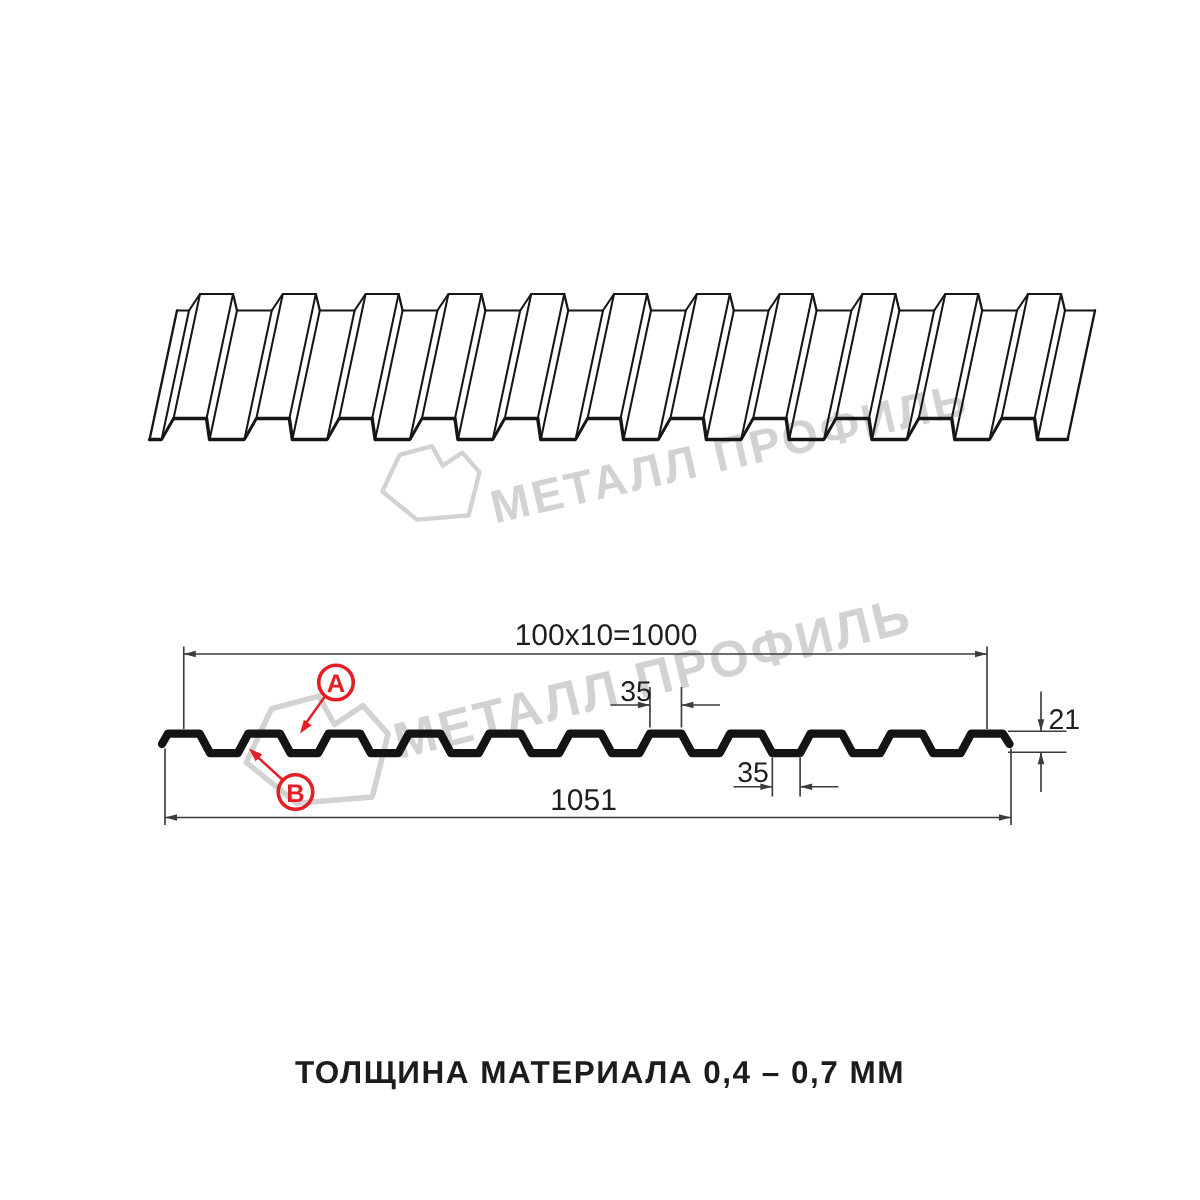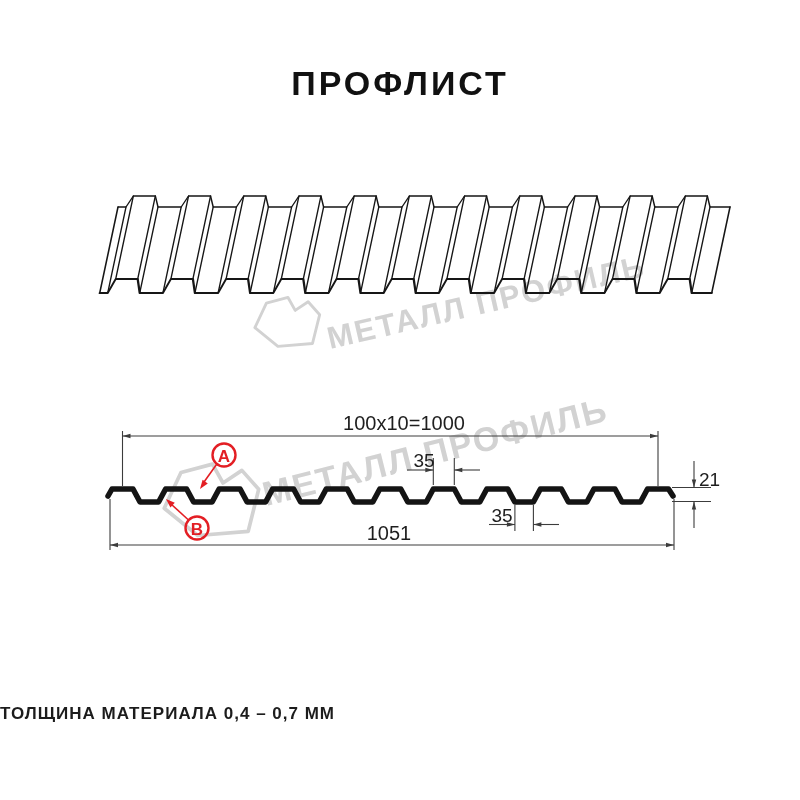--- a/index.html
+++ b/index.html
@@ -2,34 +2,33 @@
 <html><head>
 <meta charset="utf-8">
 <style>
   html,body{margin:0;padding:0;background:#fff;}
   .page{position:relative;width:800px;height:800px;background:#fff;overflow:hidden;
         font-family:"Liberation Sans",sans-serif;}
   .title{position:absolute;top:64px;left:0;width:800px;text-align:center;
          font-size:34px;font-weight:800;letter-spacing:3px;color:#111;}
   .subtitle{position:absolute;top:112px;left:0;width:800px;text-align:center;
             font-size:19px;font-weight:700;letter-spacing:1px;color:#111;}
-  .footer-note{position:absolute;top:704px;left:0;width:800px;
-               font-size:17px;font-weight:600;letter-spacing:1px;color:#1c1c1c;}
+  .footer-note{position:absolute;top:704px;left:0;width:800px;text-align:center;
+               font-size:21px;font-weight:600;letter-spacing:1px;color:#1c1c1c;}
   svg{position:absolute;left:0;top:0;}
   svg text{font-family:"Liberation Sans",sans-serif;}
   .dimtxt{font-size:19px;fill:#1e1e1e;}
   .dimtxt-lg{font-size:20px;fill:#1e1e1e;}
   .wmtext{font-weight:700;}
 </style>
 </head>
 <body>
 
 <div class="page">
 
-  <div class="title">ПРОФЛИСТ</div>
 
   <svg width="800" height="800" viewBox="0 0 800 800">
 
     <g stroke="#d2d2d2" fill="none">
       <g transform="translate(252,296) scale(0.72)">
         <path d="M 4 44 L 20 10 L 50 2 L 60 20 L 78 8 L 94 26 L 84 66 L 36 70 Z" stroke-width="4" stroke-linejoin="round"></path>
       </g>
       <text class="wmtext" x="330" y="349" transform="rotate(-13 330 349)" font-size="31" letter-spacing="2" fill="#d2d2d2" stroke="none">МЕТАЛЛ ПРОФИЛЬ</text>
     </g>
 

